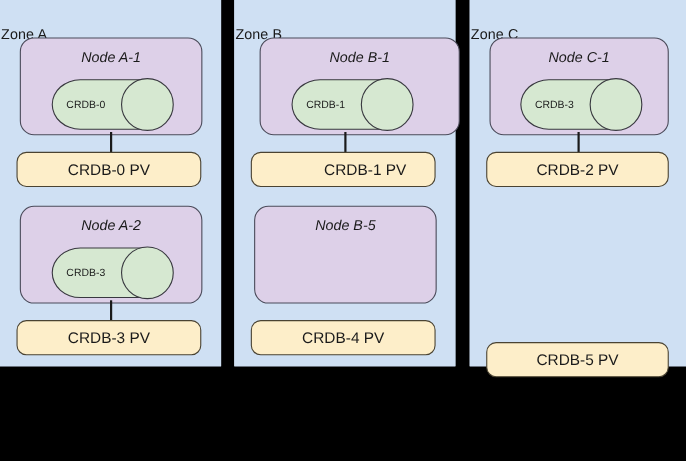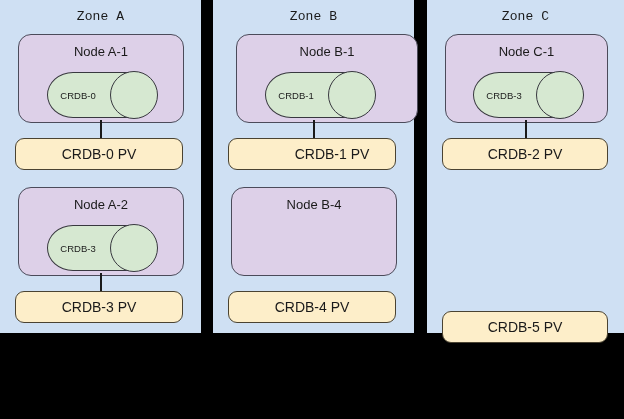--- a/index.html
+++ b/index.html
@@ -28,46 +28,45 @@
   .zone {
     position: absolute;
     top: 0;
     height: 333px;
     background: #cfe0f3;
     border: 1px solid #cfe0f3;
     box-sizing: border-box;
   }
   .zone-label {
     position: absolute;
-    top: 8px;
+    top: 22px;
+    left: 0;
+    right: 0;
+    font-size: 13px;
+    color: #1a1a1a;
+    letter-spacing: 0.1px;
+  }
+
+  
+  .node {
+    position: absolute;
+    background: #ddd0e8;
+    border: 1px solid #4b4b5a;
+    border-radius: 13px;
+    box-sizing: border-box;
+  }
+  .node-label {
+    position: absolute;
+    top: 9px;
     left: 0;
     right: 0;
     text-align: center;
     font-size: 13px;
     color: #1a1a1a;
-    letter-spacing: 0.1px;
-    font-family: Liberation Mono, monospace;
-  }
-
-  
-  .node {
-    position: absolute;
-    background: #ddd0e8;
-    border: 1px solid #4b4b5a;
-    border-radius: 13px;
-    box-sizing: border-box;
-  }
-  .node-label {
-    position: absolute;
-    top: 9px;
-    left: 0;
-    right: 0;
-    text-align: center;
-    font-size: 13px;
-    color: #1a1a1a;
+    font-style: italic;
   }
 
   
   .cyl {
     position: absolute;
   }
   .cyl-body {
     position: absolute;
     left: 0;
     top: 0;
@@ -175,21 +174,21 @@
         <div class="cyl-label">CRDB-1</div>
       </div>
     </div>
     <div class="connector" style="left:99px; top:119px; height:19px;"></div>
 
     <div class="pv" style="left:14px; top:137px; width:168px; height:32px;padding-left:40px;">
       <span class="pv-label">CRDB-1 PV</span>
     </div>
 
     <div class="node" style="left:17px; top:186px; width:166px; height:89px;">
-      <div class="node-label">Node B-4</div>
+      <div class="node-label">Node B-5</div>
     </div>
 
     <div class="pv" style="left:14px; top:290px; width:168px; height:32px;">
       <span class="pv-label">CRDB-4 PV</span>
     </div>
   </div>
 
   <div class="zone" style="left:427px; width:197px;">
     <div class="zone-label">Zone C</div>
 

